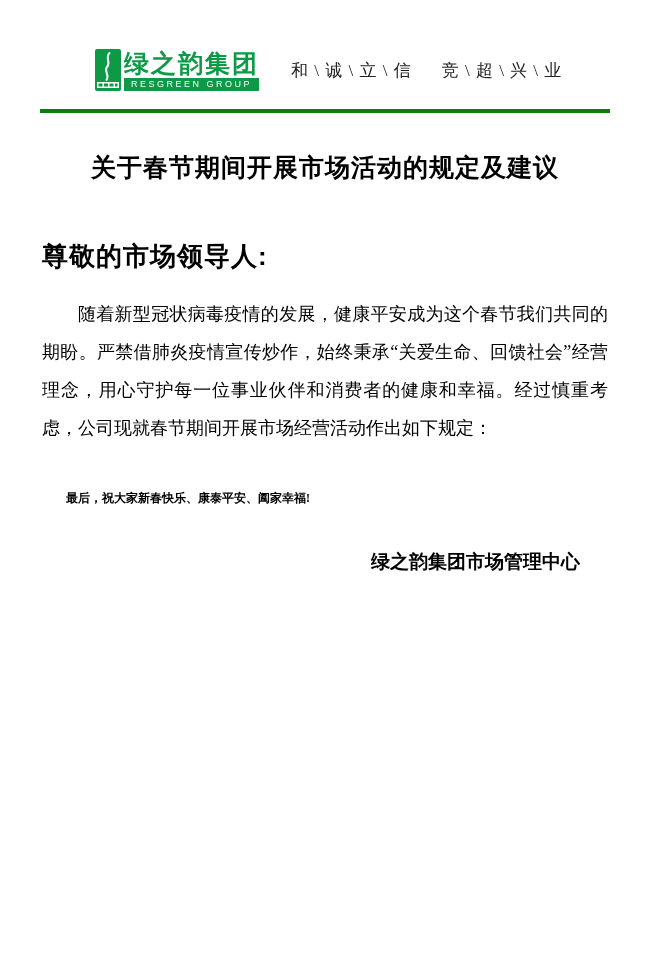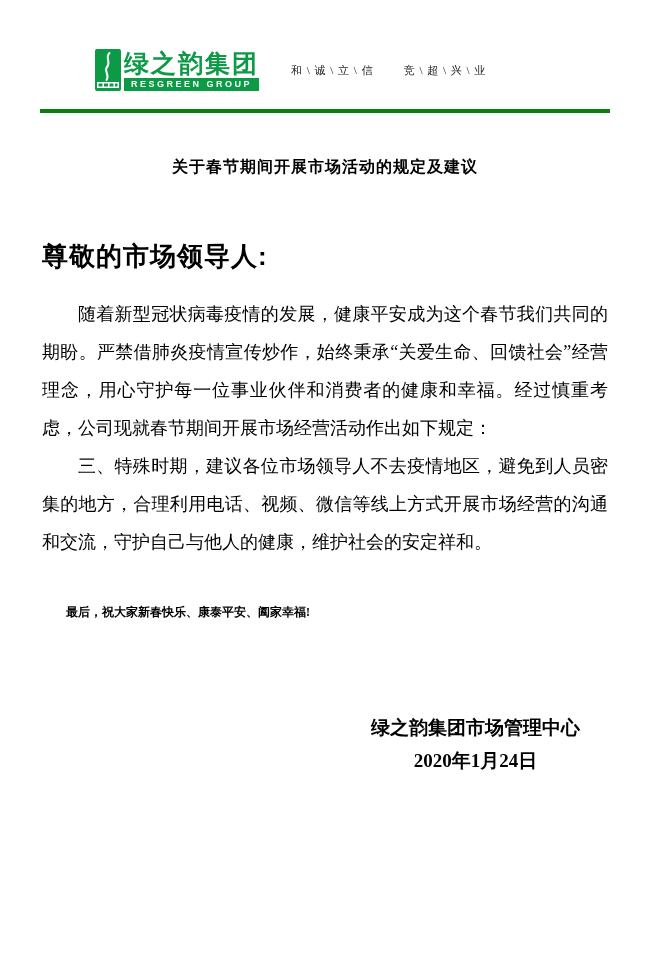--- a/index.html
+++ b/index.html
@@ -31,40 +31,40 @@
     line-height: 28px;
     letter-spacing: 2px;
     color: #0d9a47;
     white-space: nowrap;
   }
   .logo-en {
     margin-top: 1px;
     background: #0d9a47;
     color: #ffffff;
     font-family: "Liberation Sans", "DejaVu Sans", sans-serif;
-    font-weight: bold;
+    font-weight: normal;
     font-size: 9px;
     letter-spacing: 2.5px;
     text-align: center;
     height: 13px;
     line-height: 13px;
     white-space: nowrap;
   }
-  .slogans { display: flex; align-items: center; font-size: 11px; color: #222; letter-spacing: 1px; white-space: nowrap; }
+  .slogans { display: flex; align-items: center; font-size: 17px; color: #222; letter-spacing: 1px; white-space: nowrap; }
   .slogan-left { margin-left: 32px; }
   .slogan-right { margin-left: 30px; }
   
   .divider { height: 4px; background: #0b7e0b; margin: 17px 40px 0 40px; }
   
   .doc-title {
     margin-top: 38px;
     text-align: center;
     font-family: "Liberation Sans", "DejaVu Sans", sans-serif;
     font-weight: bold;
-    font-size: 16px;
+    font-size: 25px;
     line-height: 32px;
     letter-spacing: 1px;
   }
   .salutation {
     margin: 60px 42px 0 42px;
     font-family: "Liberation Sans", "DejaVu Sans", sans-serif;
     font-weight: bold;
     font-size: 26px;
     line-height: 26px;
     letter-spacing: 1px;
@@ -78,21 +78,21 @@
   .body-text p { text-indent: 2em; }
   .closing {
     margin: 32px 42px 0 42px;
     font-size: 12px;
     font-weight: bold;
     line-height: 38px;
     text-indent: 2em;
     text-align: justify;
   }
   .sign-block {
-    margin: 80px 70px 0 auto;
+    margin: 28px 70px 0 auto;
     width: max-content;
     text-align: center;
     font-weight: bold;
     font-size: 19px;
     line-height: 33px;
   }
 </style>
 </head>
 <body>
 
@@ -123,23 +123,21 @@
   </div>
 
   <div class="divider"></div>
 
   <h1 class="doc-title">关于春节期间开展市场活动的规定及建议</h1>
 
   <div class="salutation">尊敬的市场领导人:</div>
 
   <div class="body-text">
     <p>随着新型冠状病毒疫情的发展，健康平安成为这个春节我们共同的期盼。严禁借肺炎疫情宣传炒作，始终秉承“关爱生命、回馈社会”经营理念，用心守护每一位事业伙伴和消费者的健康和幸福。经过慎重考虑，公司现就春节期间开展市场经营活动作出如下规定：</p>
-    <p>三、特殊时期，建议各位市场领导人不去疫情地区，避免到人员密集的地方，合理利用电话、视频、微信等线上方式开展市场经营的沟通和交流，守护自己与他人的健康，维护社会的安定祥和。</p>
   </div>
 
   <div class="closing">最后，祝大家新春快乐、康泰平安、阖家幸福!</div>
 
   <div class="sign-block">
     <div>绿之韵集团市场管理中心</div>
-    <div>2020年1月24日</div>
   </div>
 
 </div>
 
 </body></html>

